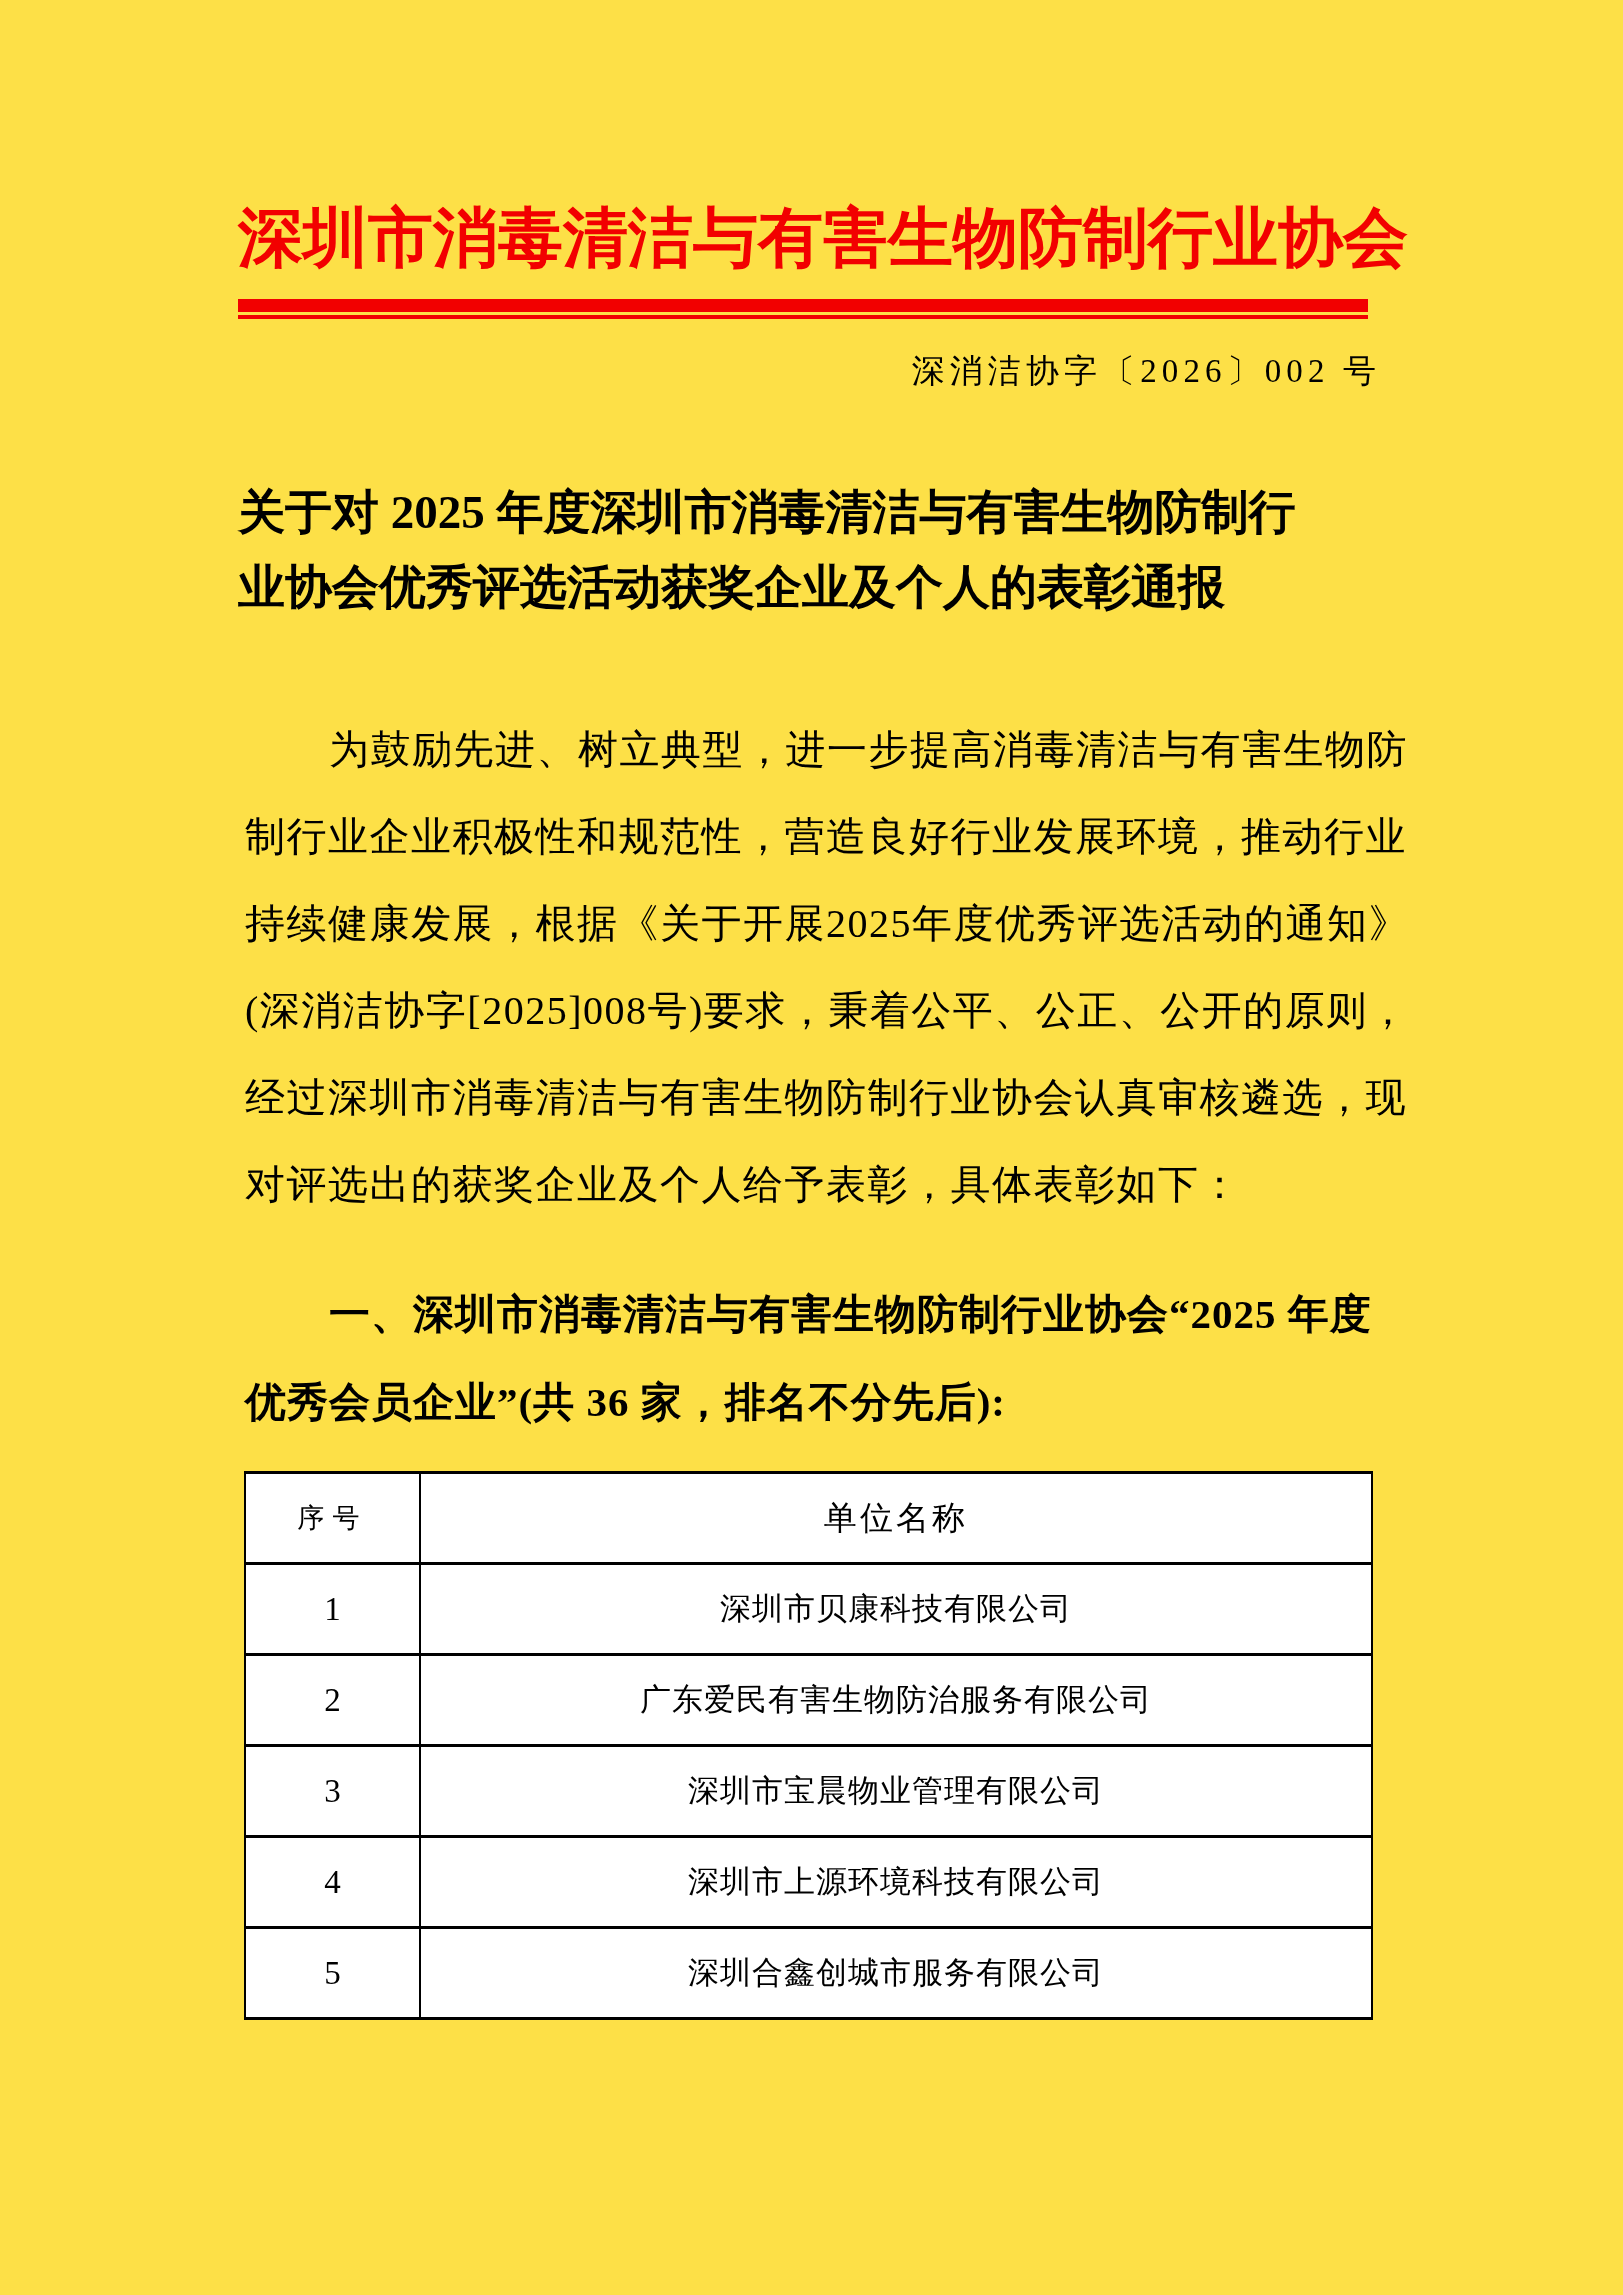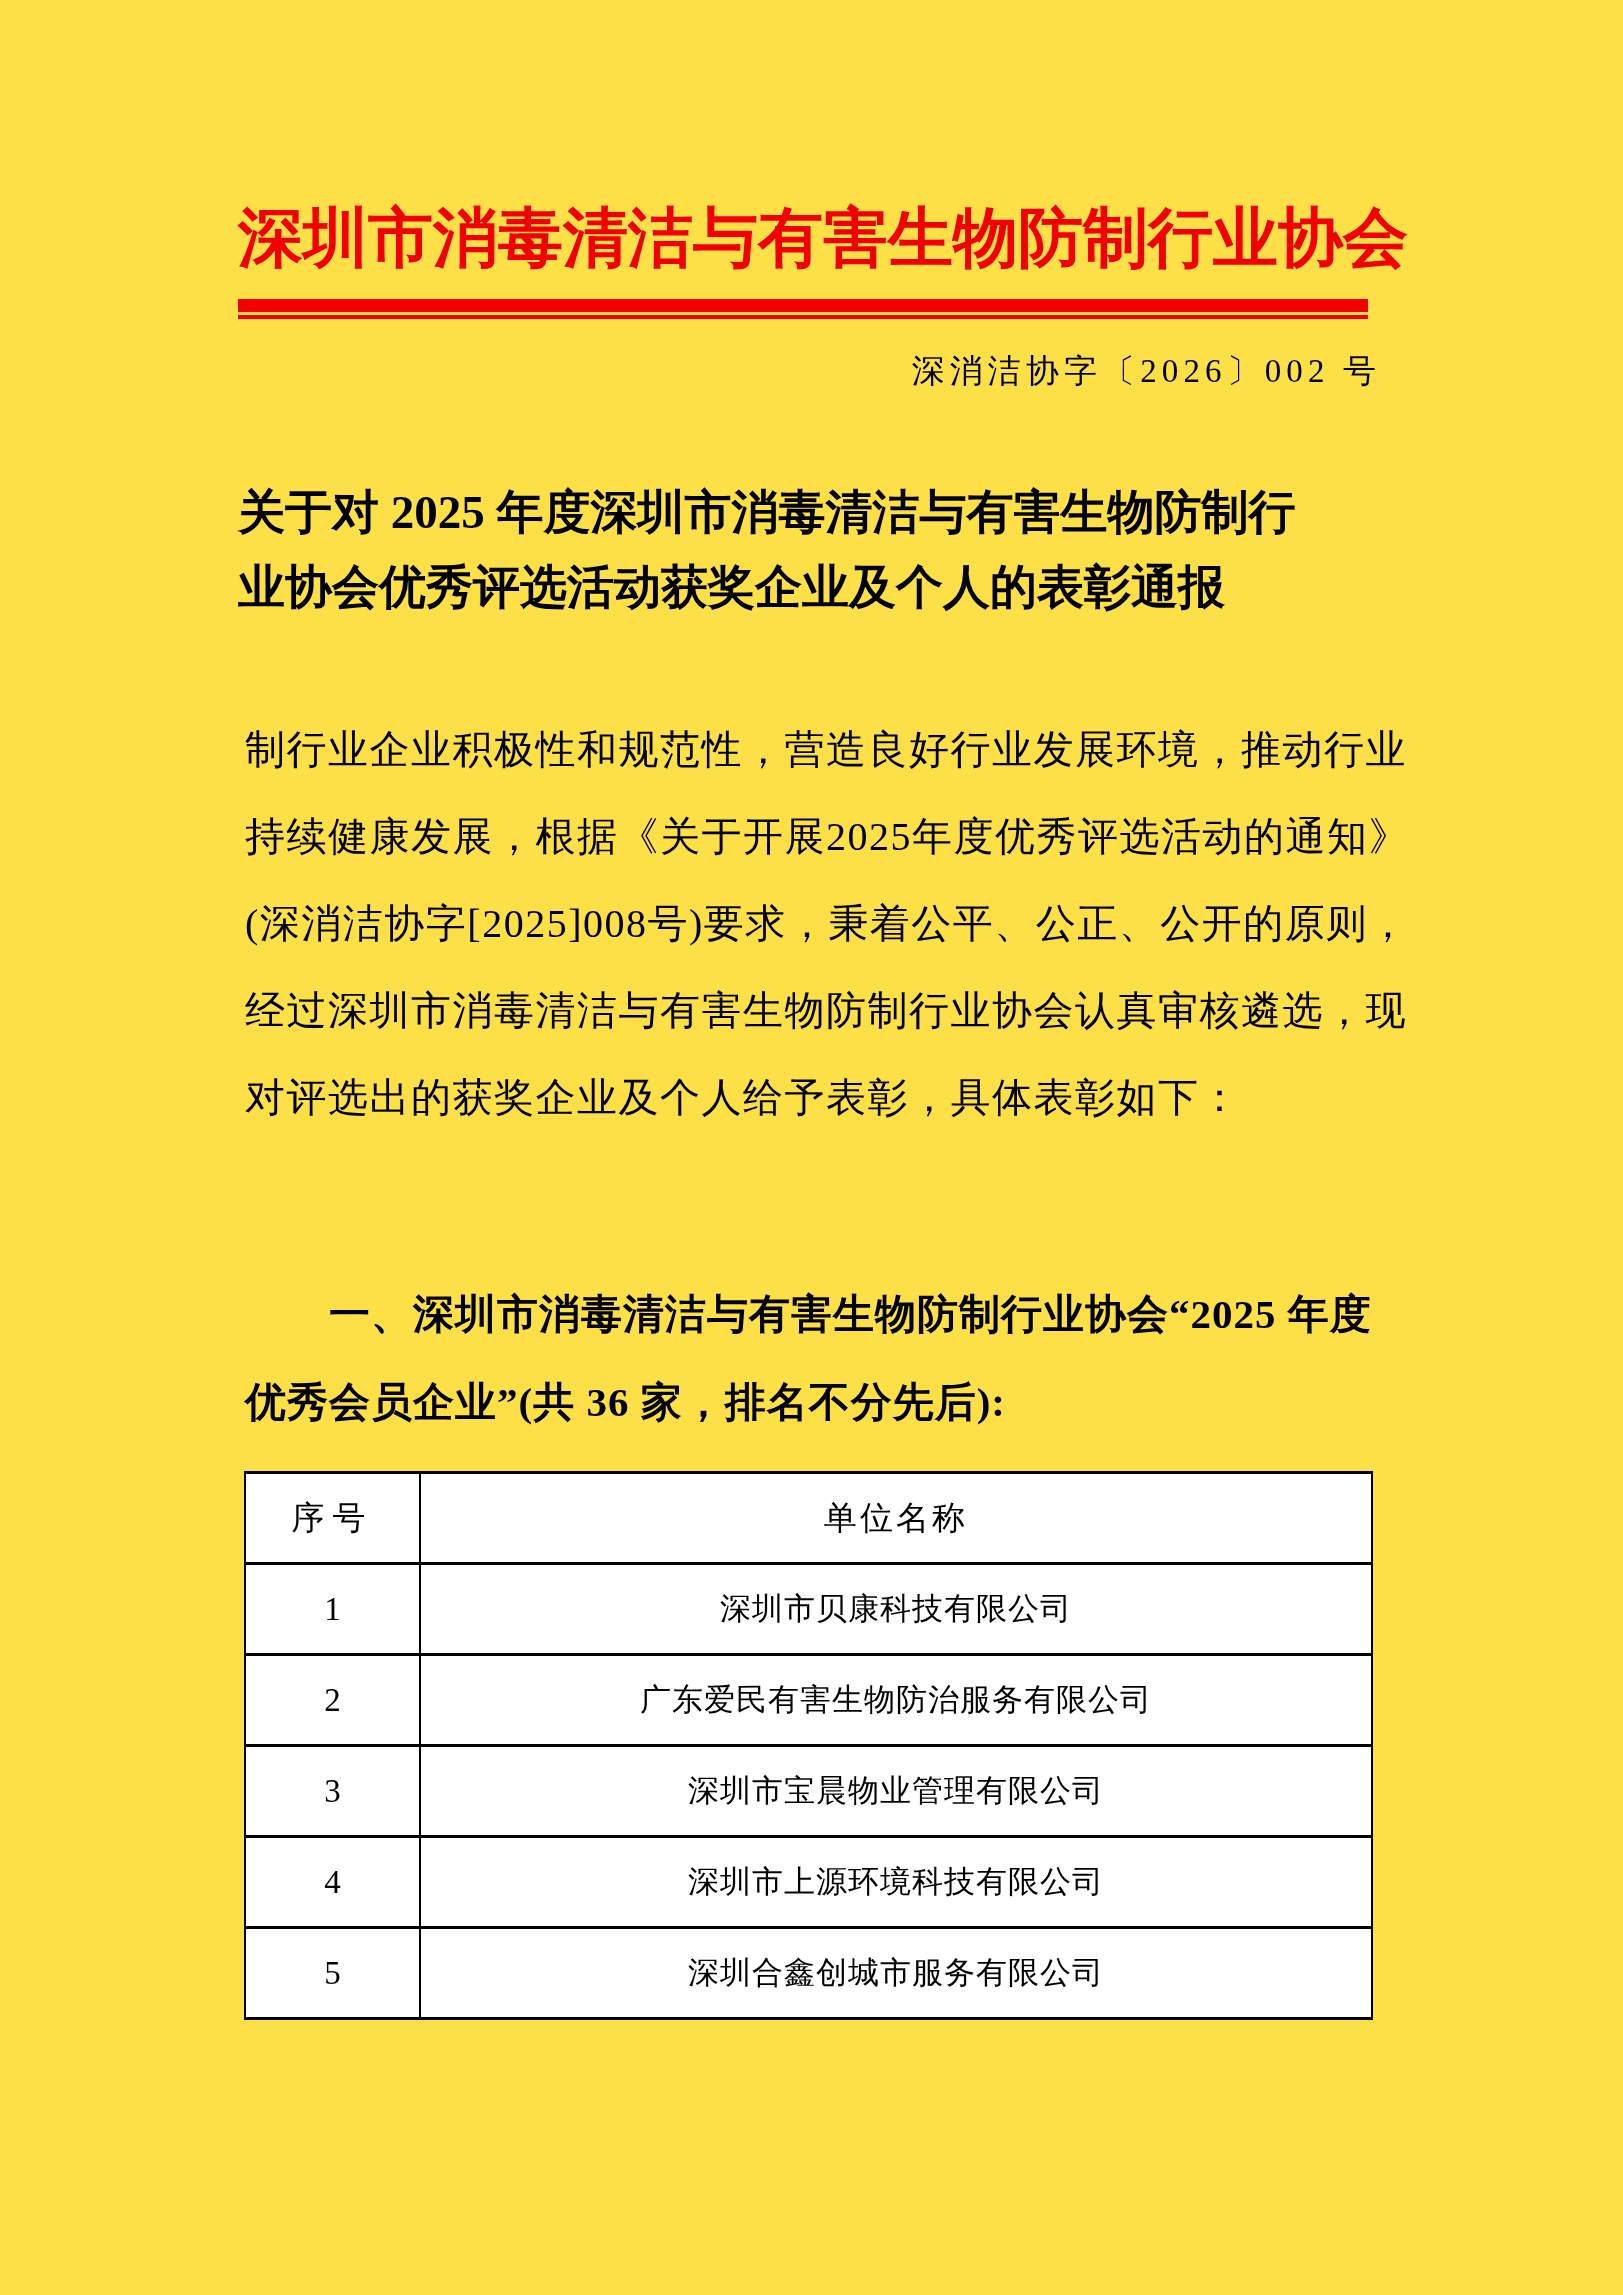--- a/index.html
+++ b/index.html
@@ -86,21 +86,21 @@
     border:solid #000;
     border-width:3.1px 2px;
     padding:0;
     vertical-align:middle;
     text-align:center;
     font-weight:normal;
     background:#fff;
   }
   table.awards tr{height:91px;}
   col.c-no{width:175px;}
-  th.h-no{font-size:33px;letter-spacing:8.2px;}
+  th.h-no{font-size:27px;letter-spacing:8.2px;}
   th.h-name{font-size:33px;letter-spacing:3.1px;}
   td.no{font-size:33px;}
   td.name{font-size:31px;letter-spacing:1px;}
 </style>
 </head>
 <body>
 
 <div class="page">
 
   <div class="org-name">深圳市消毒清洁与有害生物防制行业协会</div>
@@ -111,20 +111,21 @@
   </div>
 
   <div class="doc-number">深消洁协字〔2026〕002 号</div>
 
   <div class="doc-title">
     <div class="line">关于对 2025 年度深圳市消毒清洁与有害生物防制行</div>
     <div class="line">业协会优秀评选活动获奖企业及个人的表彰通报</div>
   </div>
 
   <div class="body-text">
+    <div class="line indent">为鼓励先进、树立典型，进一步提高消毒清洁与有害生物防</div>
     <div class="line">制行业企业积极性和规范性，营造良好行业发展环境，推动行业</div>
     <div class="line">持续健康发展，根据《关于开展2025年度优秀评选活动的通知》</div>
     <div class="line">(深消洁协字[2025]008号)要求，秉着公平、公正、公开的原则，</div>
     <div class="line">经过深圳市消毒清洁与有害生物防制行业协会认真审核遴选，现</div>
     <div class="line">对评选出的获奖企业及个人给予表彰，具体表彰如下：</div>
   </div>
 
   <div class="section-heading">
     <div class="line indent">一、深圳市消毒清洁与有害生物防制行业协会“2025 年度</div>
     <div class="line">优秀会员企业”(共 36 家，排名不分先后):</div>

